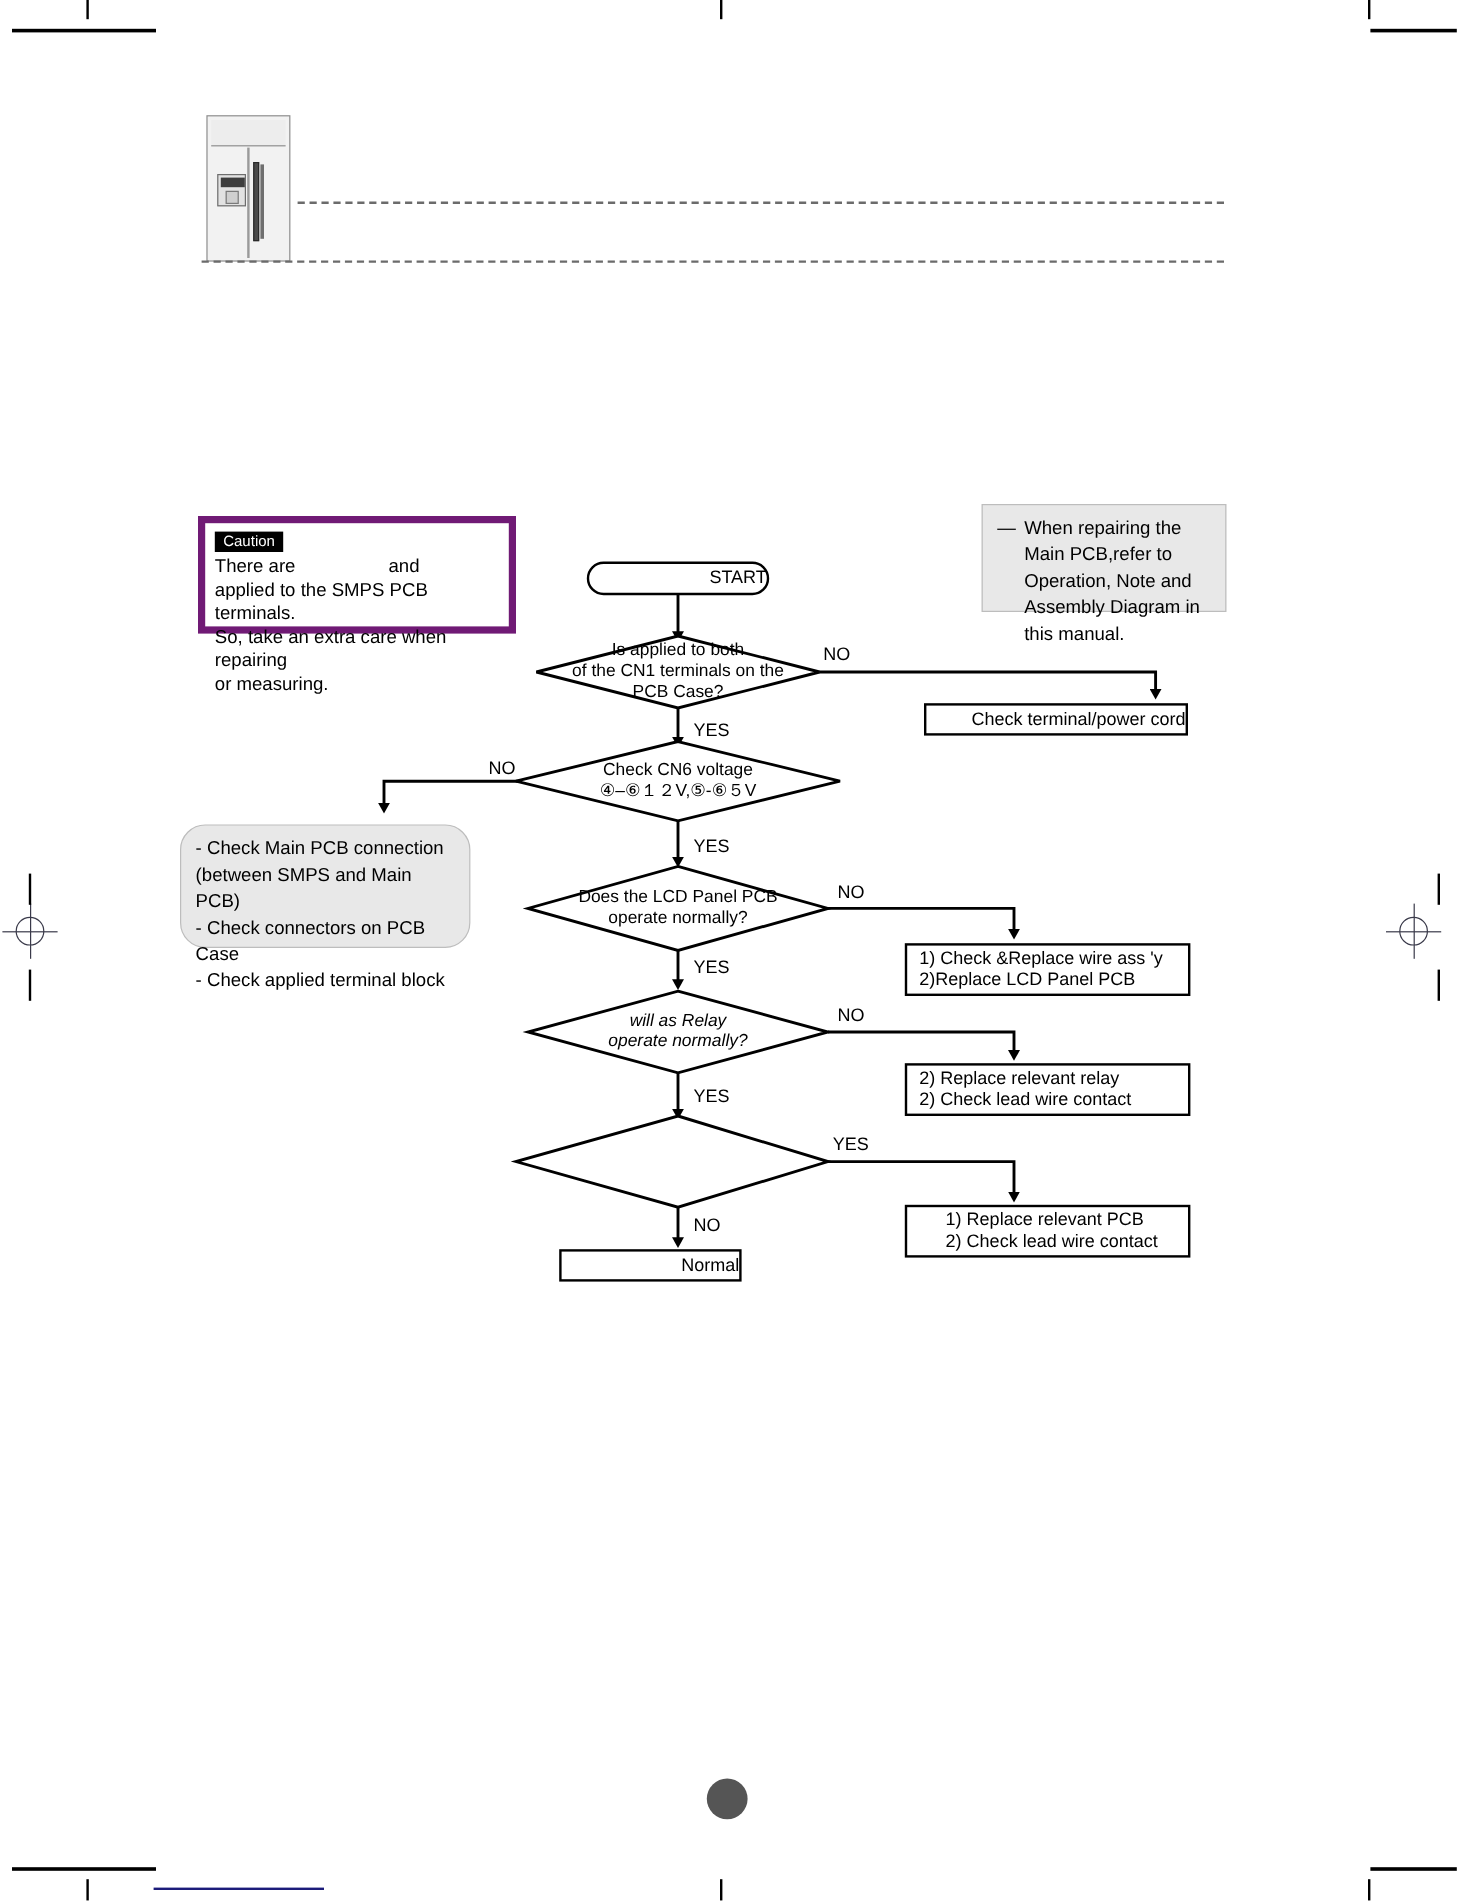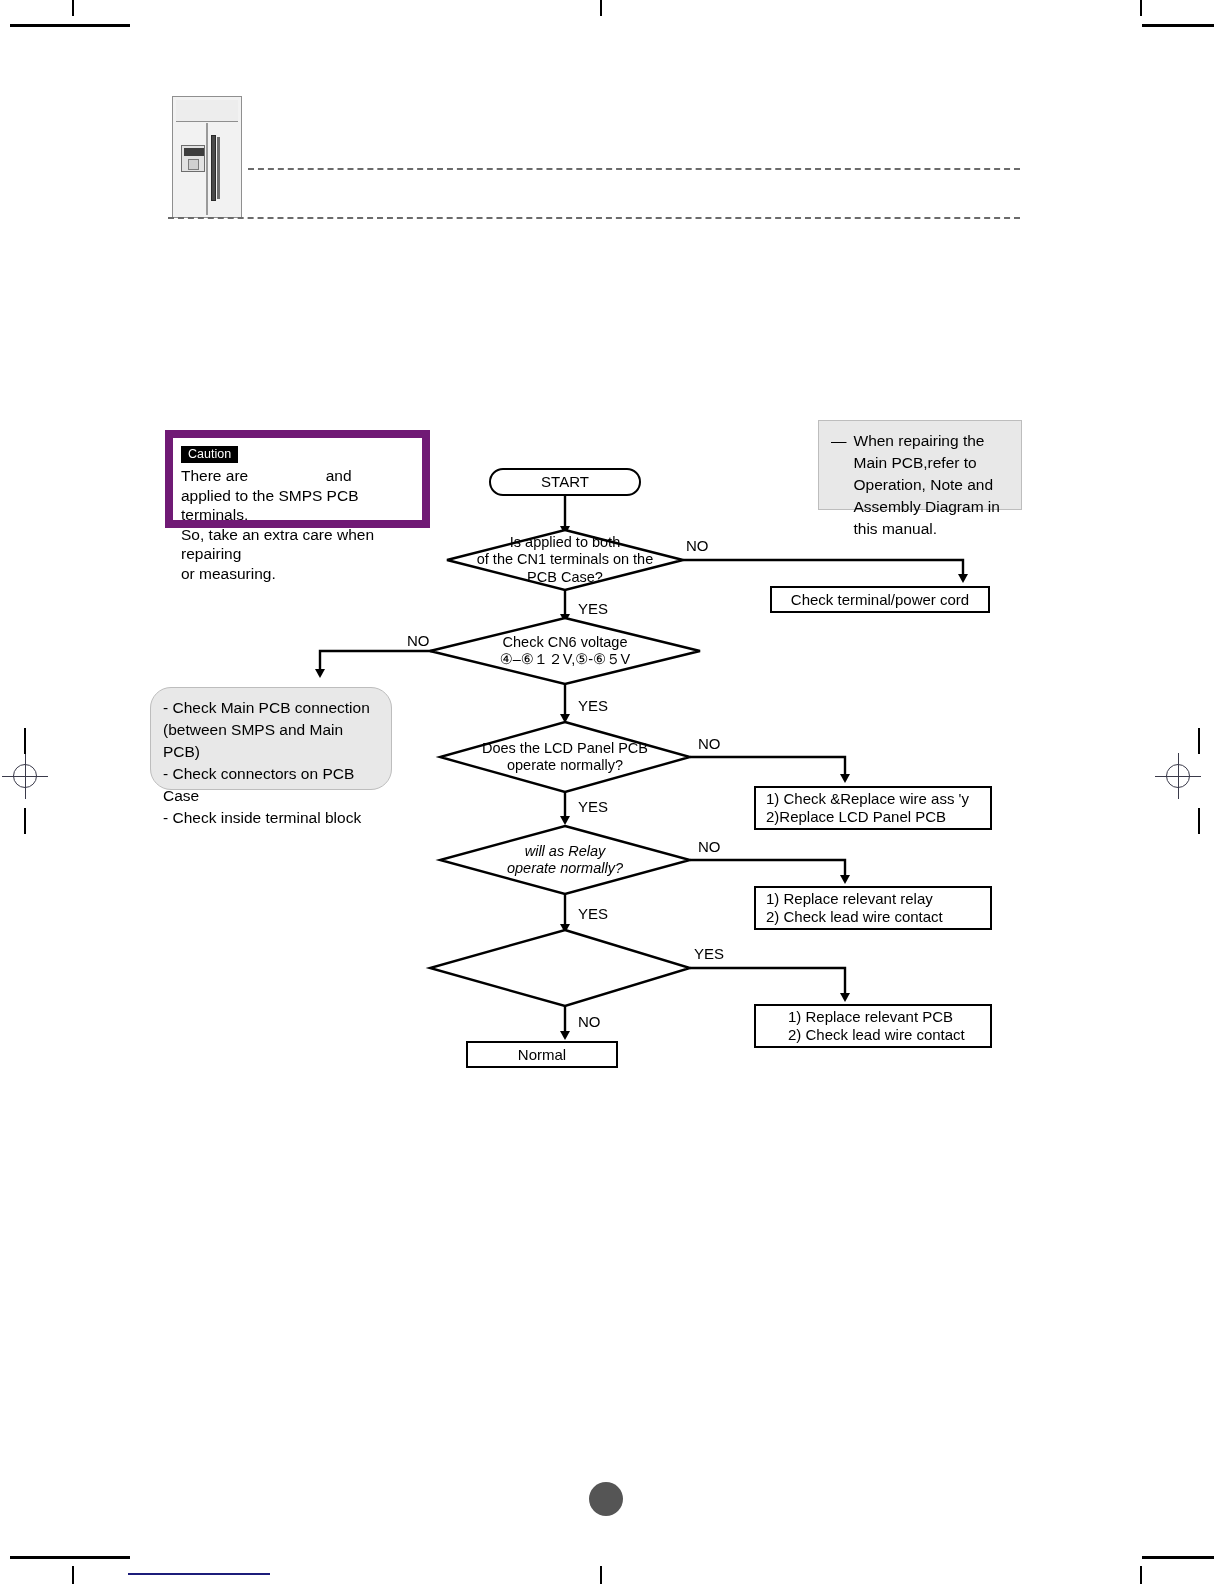--- a/index.html
+++ b/index.html
@@ -74,21 +74,21 @@
   .dashline {
     position: absolute;
     border-top: 2px dashed #6b6b6b;
   }
 
   
   #flow { position: absolute; left: 0; top: 0; width: 1224px; height: 1584px; }
 
   .node {
     position: absolute;
-    display: flex; align-items: center; justify-content: center;
+    display: flex; align-items: center; justify-content: flex-end;
     text-align: center;
     color: #000000;
     line-height: 1.18;
   }
 
   .terminator {
     border: 2px solid #000000;
     border-radius: 18px;
     background: #ffffff;
     font-size: 15px;
@@ -111,21 +111,21 @@
     font-size: 15.5px;
     line-height: 1.42;
     text-align: left;
     justify-content: flex-start;
     align-items: flex-start;
     padding: 9px 10px 9px 12px;
   }
 
   .caution {
     position: absolute;
-    border: 8px solid #701a75;
+    border: 6px solid #701a75;
     background: #ffffff;
     padding: 6px 8px 8px 8px;
   }
   .caution .chip {
     display: inline-block;
     background: #000000;
     color: #ffffff;
     font-size: 12.5px;
     padding: 1px 7px 2px 7px;
     margin-bottom: 3px;
@@ -284,30 +284,30 @@
   </div>
 
   <div class="node procbox" style="left:770px; top:586px; width:220px; height:27px;">
     <span>Check terminal/power cord</span>
   </div>
 
   <div class="node shaded" style="left:150px; top:687px; width:242px; height:103px; flex-direction:column;border-radius:21px;">
     <div>- Check Main PCB connection</div>
     <div>  (between SMPS and Main PCB)</div>
     <div>- Check connectors on PCB Case</div>
-    <div>- Check inside terminal block</div>
+    <div>- Check applied terminal block</div>
   </div>
 
   <div class="node procbox left-align" style="left:754px; top:786px; width:238px; height:44px; flex-direction:column; align-items:flex-start; justify-content:center;">
     <div>1) Check &amp;Replace wire ass 'y</div>
     <div>2)Replace LCD Panel PCB</div>
   </div>
 
   <div class="node procbox left-align" style="left:754px; top:886px; width:238px; height:44px; flex-direction:column; align-items:flex-start; justify-content:center;">
-    <div>1) Replace relevant relay</div>
+    <div>2) Replace relevant relay</div>
     <div>2) Check lead wire contact</div>
   </div>
 
   <div class="node procbox left-align" style="left:754px; top:1004px; width:238px; height:44px; flex-direction:column; align-items:flex-start; justify-content:center;padding-left:32px;">
     <div>1) Replace relevant PCB</div>
     <div>2) Check lead wire contact</div>
   </div>
 
   <div class="node procbox" style="left:466px; top:1041px; width:152px; height:27px;">
     <span>Normal</span>

